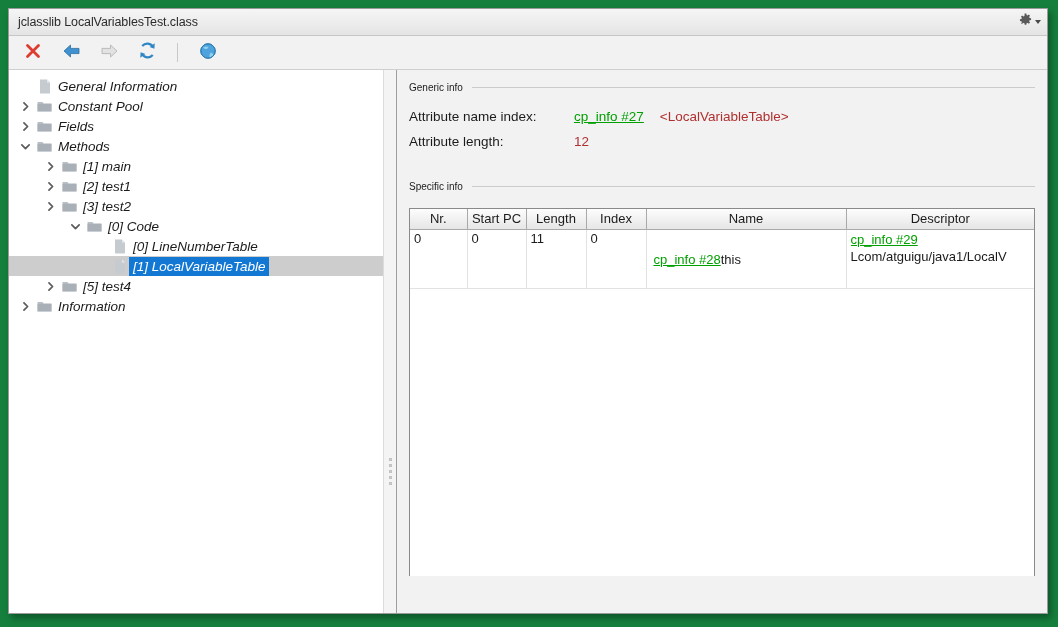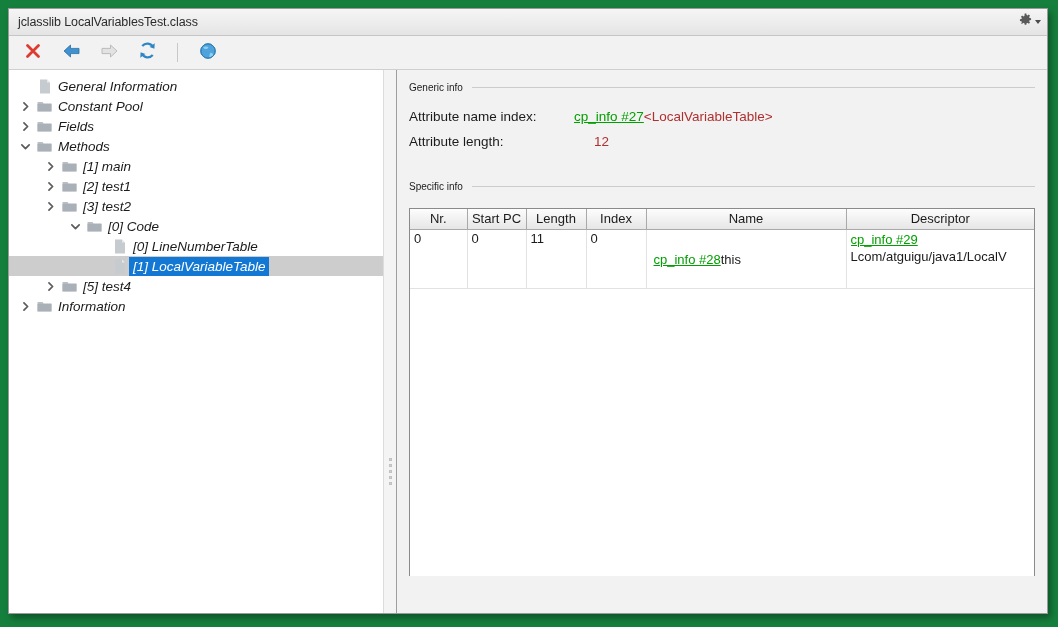--- a/index.html
+++ b/index.html
@@ -207,24 +207,24 @@
     color: #1b1b1b;
   }
   .cp-link {
     color: #00a000;
     text-decoration: underline;
     cursor: pointer;
     white-space: nowrap;
   }
   .cp-desc {
     color: #b03030;
-    margin-left: 0;
-    white-space: nowrap;
-  }
-  .num-val { color: #b03030; margin-left: 20px; }
+    margin-left: 16px;
+    white-space: nowrap;
+  }
+  .num-val { color: #b03030; }
 
   
   .table-wrap {
     background: #ffffff;
     border: 1px solid #8a8a8a;
     border-bottom: none;
     height: 368px;
     box-sizing: border-box;
     overflow: hidden;
     position: relative;

